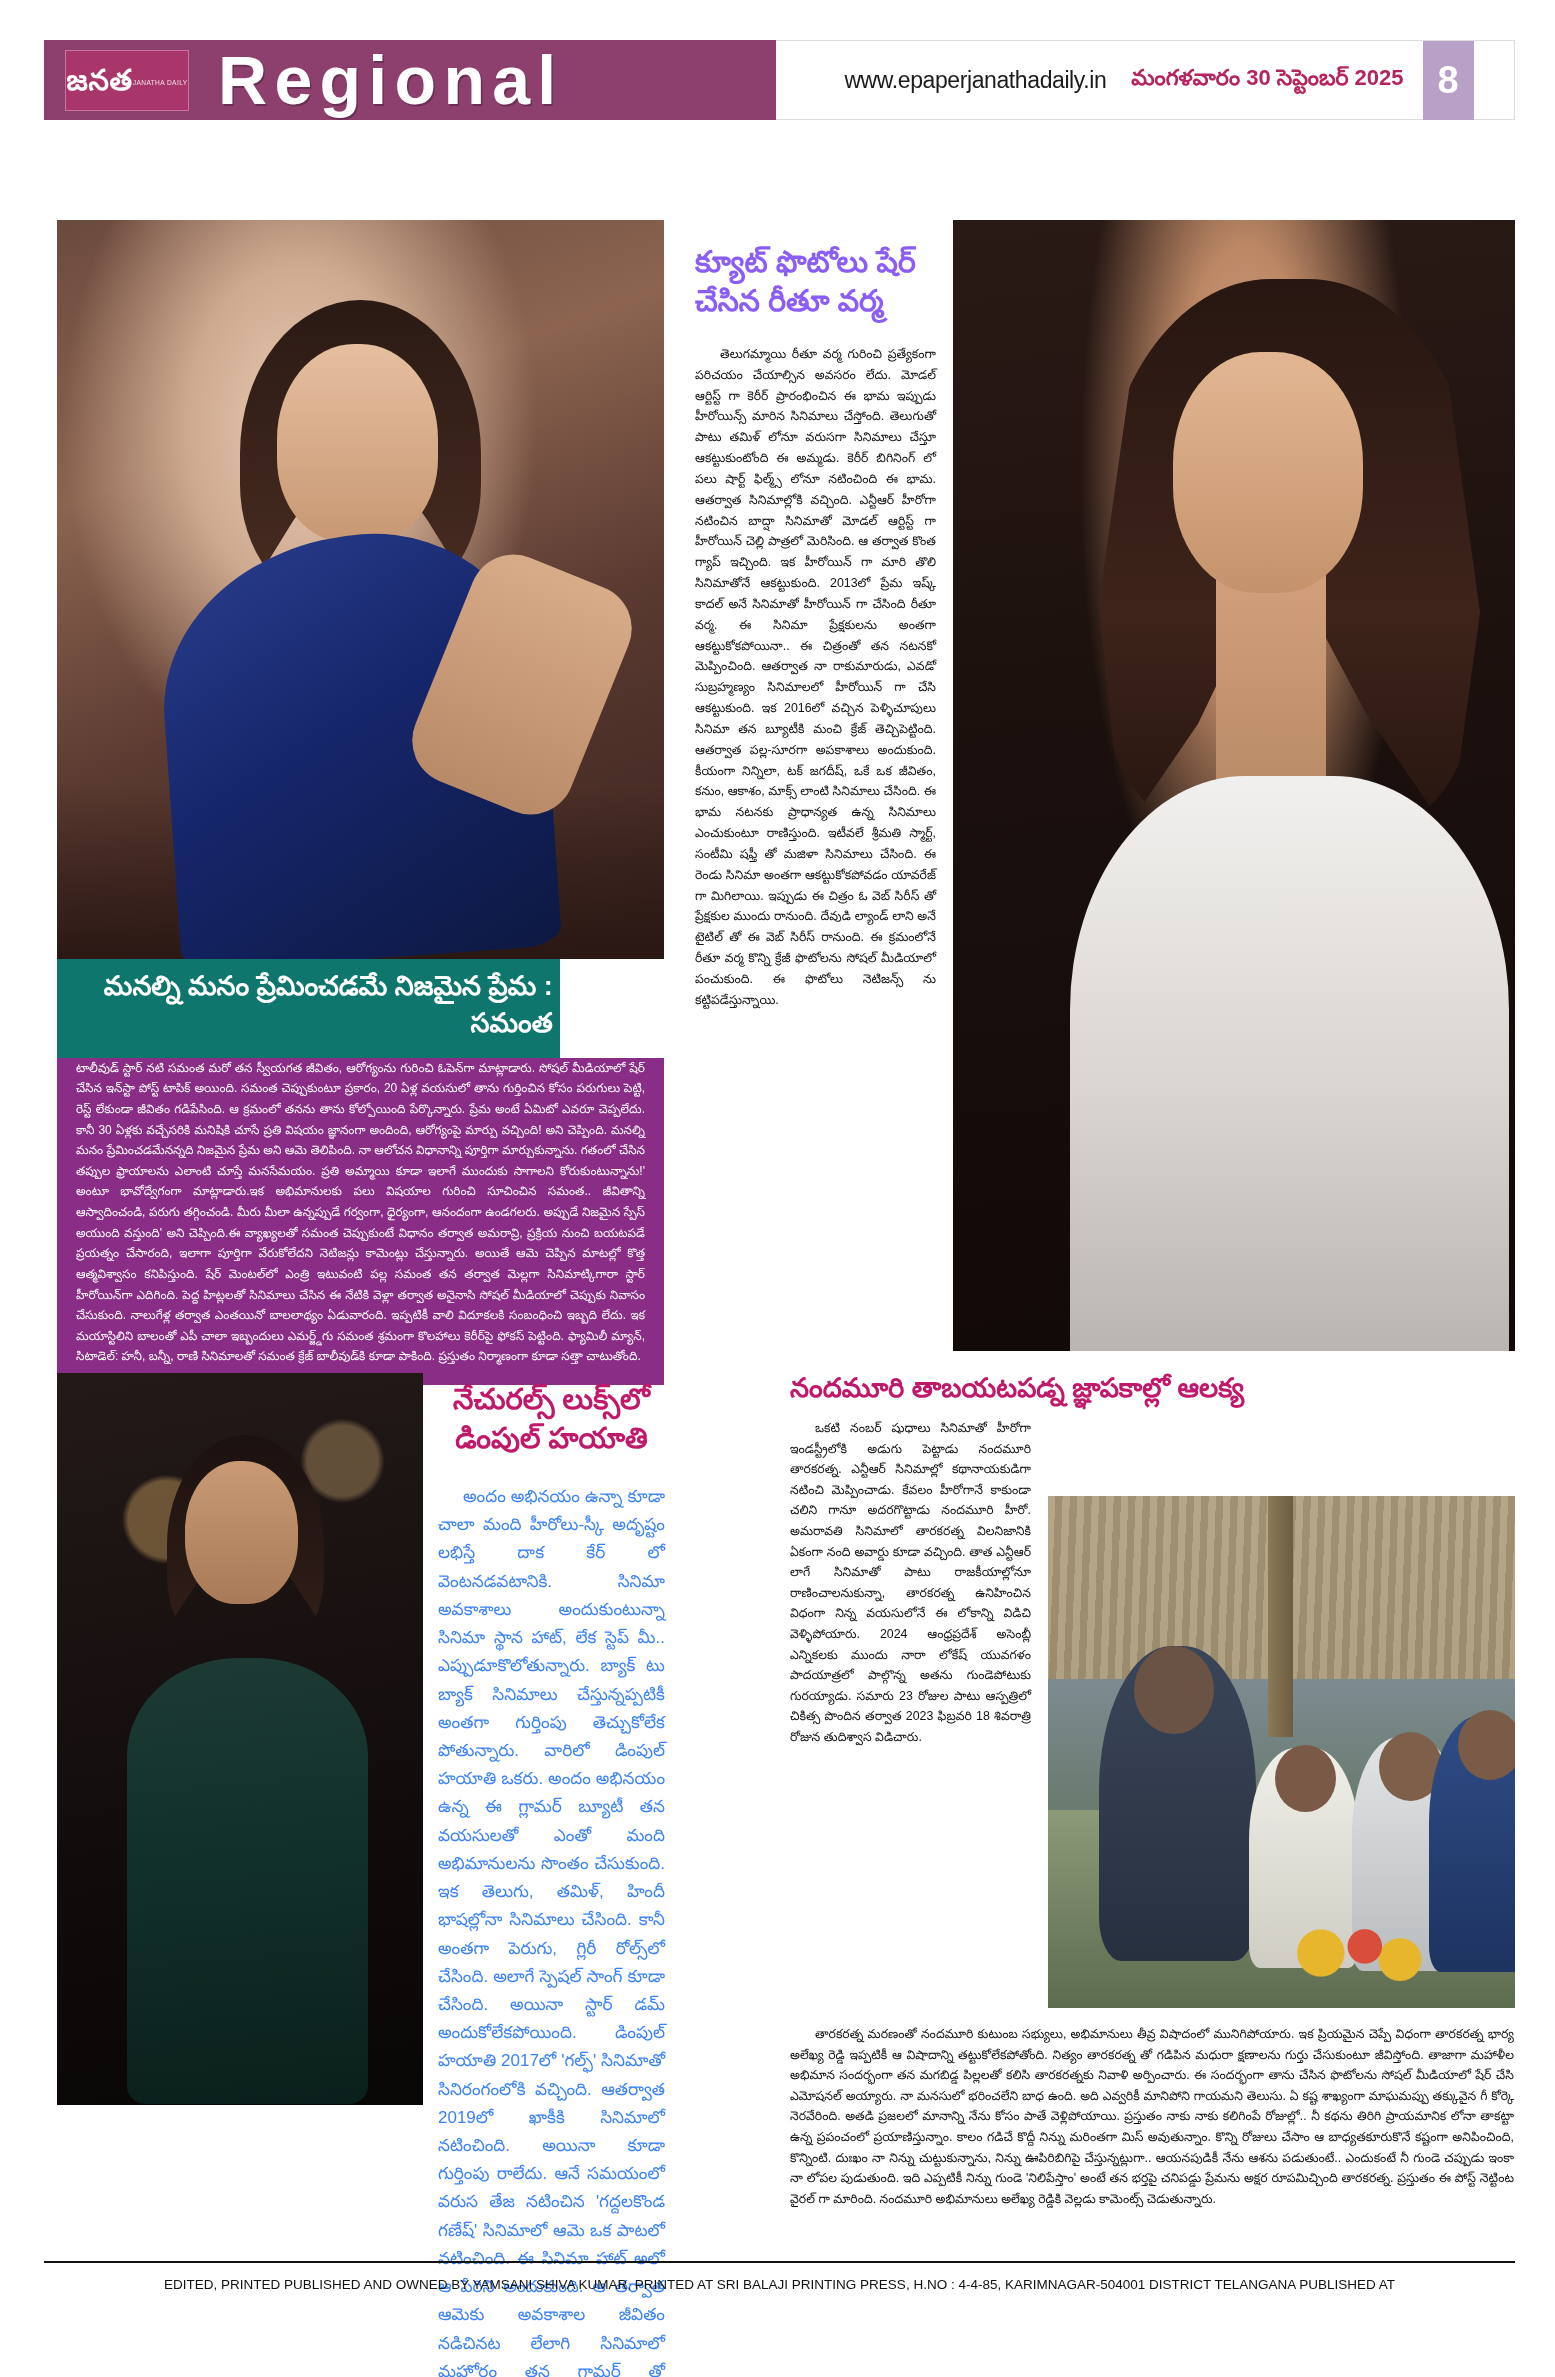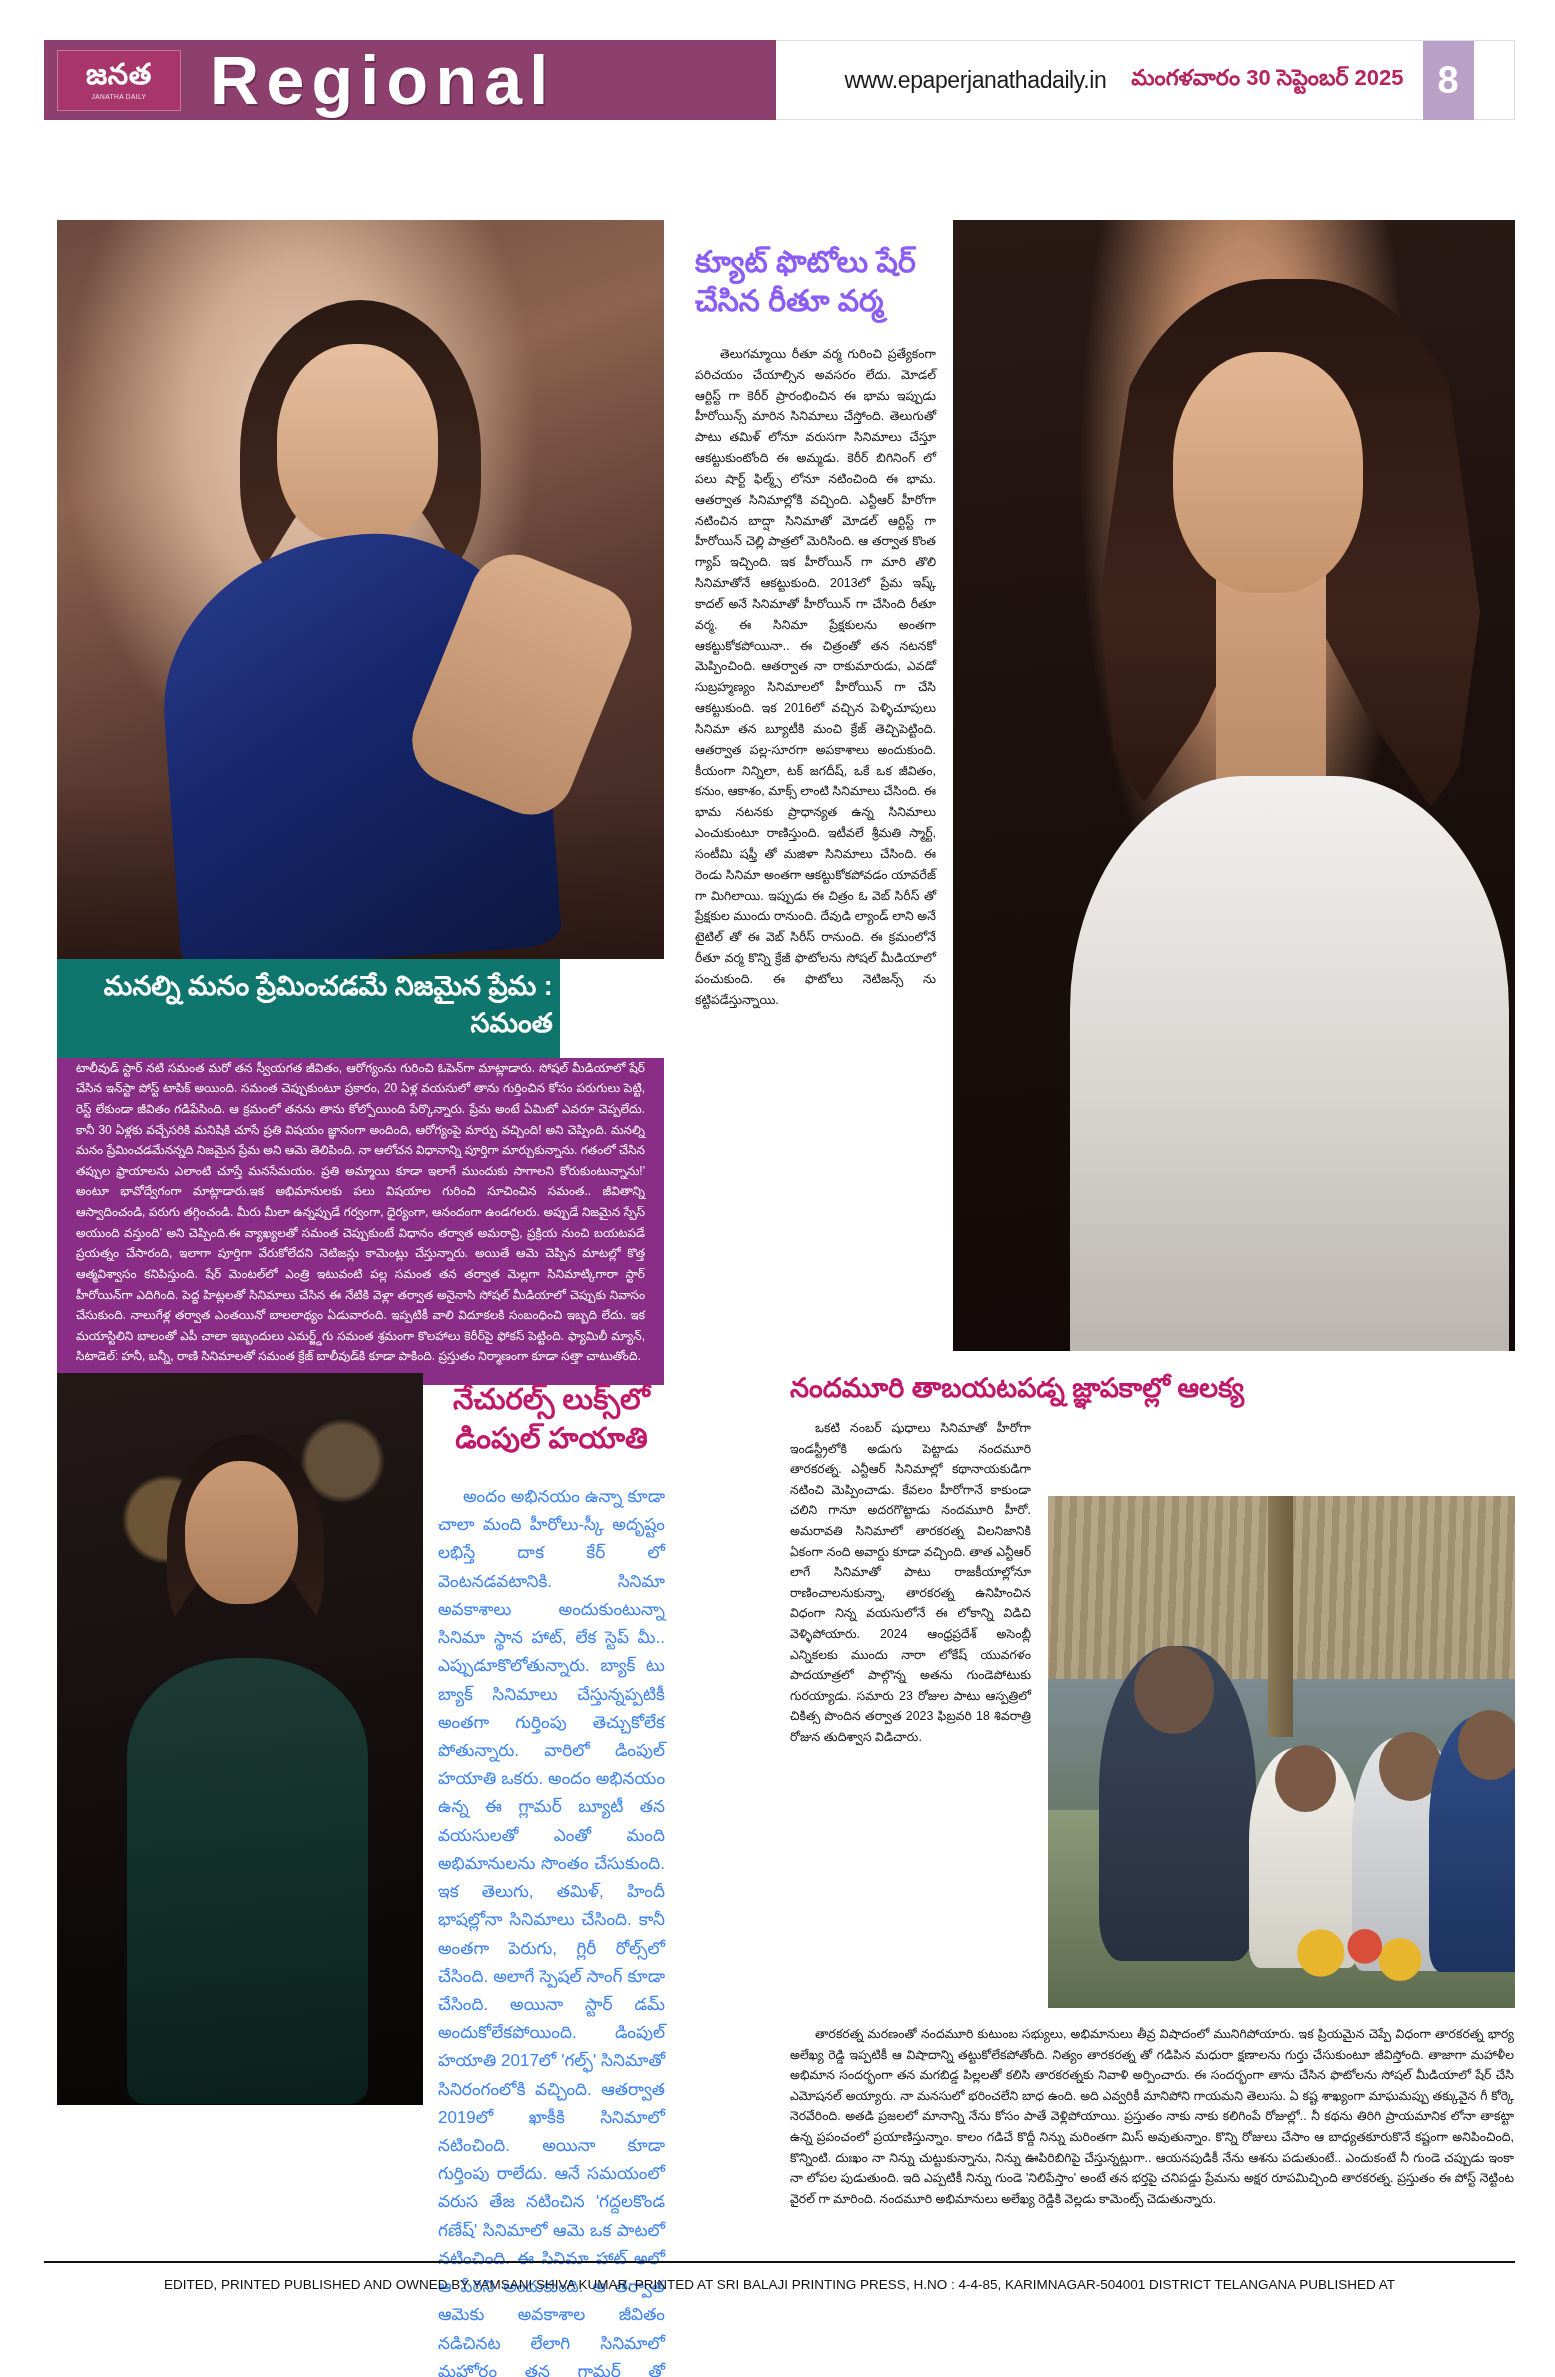--- a/index.html
+++ b/index.html
@@ -16,24 +16,24 @@
   
   .masthead {
     position:absolute; left:44px; top:40px; width:1471px; height:80px;
     display:flex; align-items:stretch;
   }
   .mh-left {
     width:732px; background:#8d3f6e;
     display:flex; align-items:center; position:relative;
   }
   .mh-logo {
-    width:124px; height:61px; margin-left:13px;
+    width:124px; height:61px; margin-left:21px;
     background:#a8366a;
     border:1.5px solid #c9749f;
-    display:flex; flex-direction:column; align-items:center; justify-content:center;
+    display:flex; flex-direction:row; align-items:center; justify-content:center;
     color:#fff;
   }
   .mh-logo .l1 { font-size:29px; font-weight:bold; letter-spacing:0.7px; line-height:1; }
   .mh-logo .l2 { font-size:6.6px; margin-top:4.4px; letter-spacing:0.4px; opacity:.85; }
   .mh-title {
     margin-left:29px; color:#ffffff; font-size:68px; font-weight:bold;
     letter-spacing:7.3px; line-height:1;
     text-shadow:1.5px 1.5px 0 rgba(0,0,0,.25);
   }
   .mh-right {

